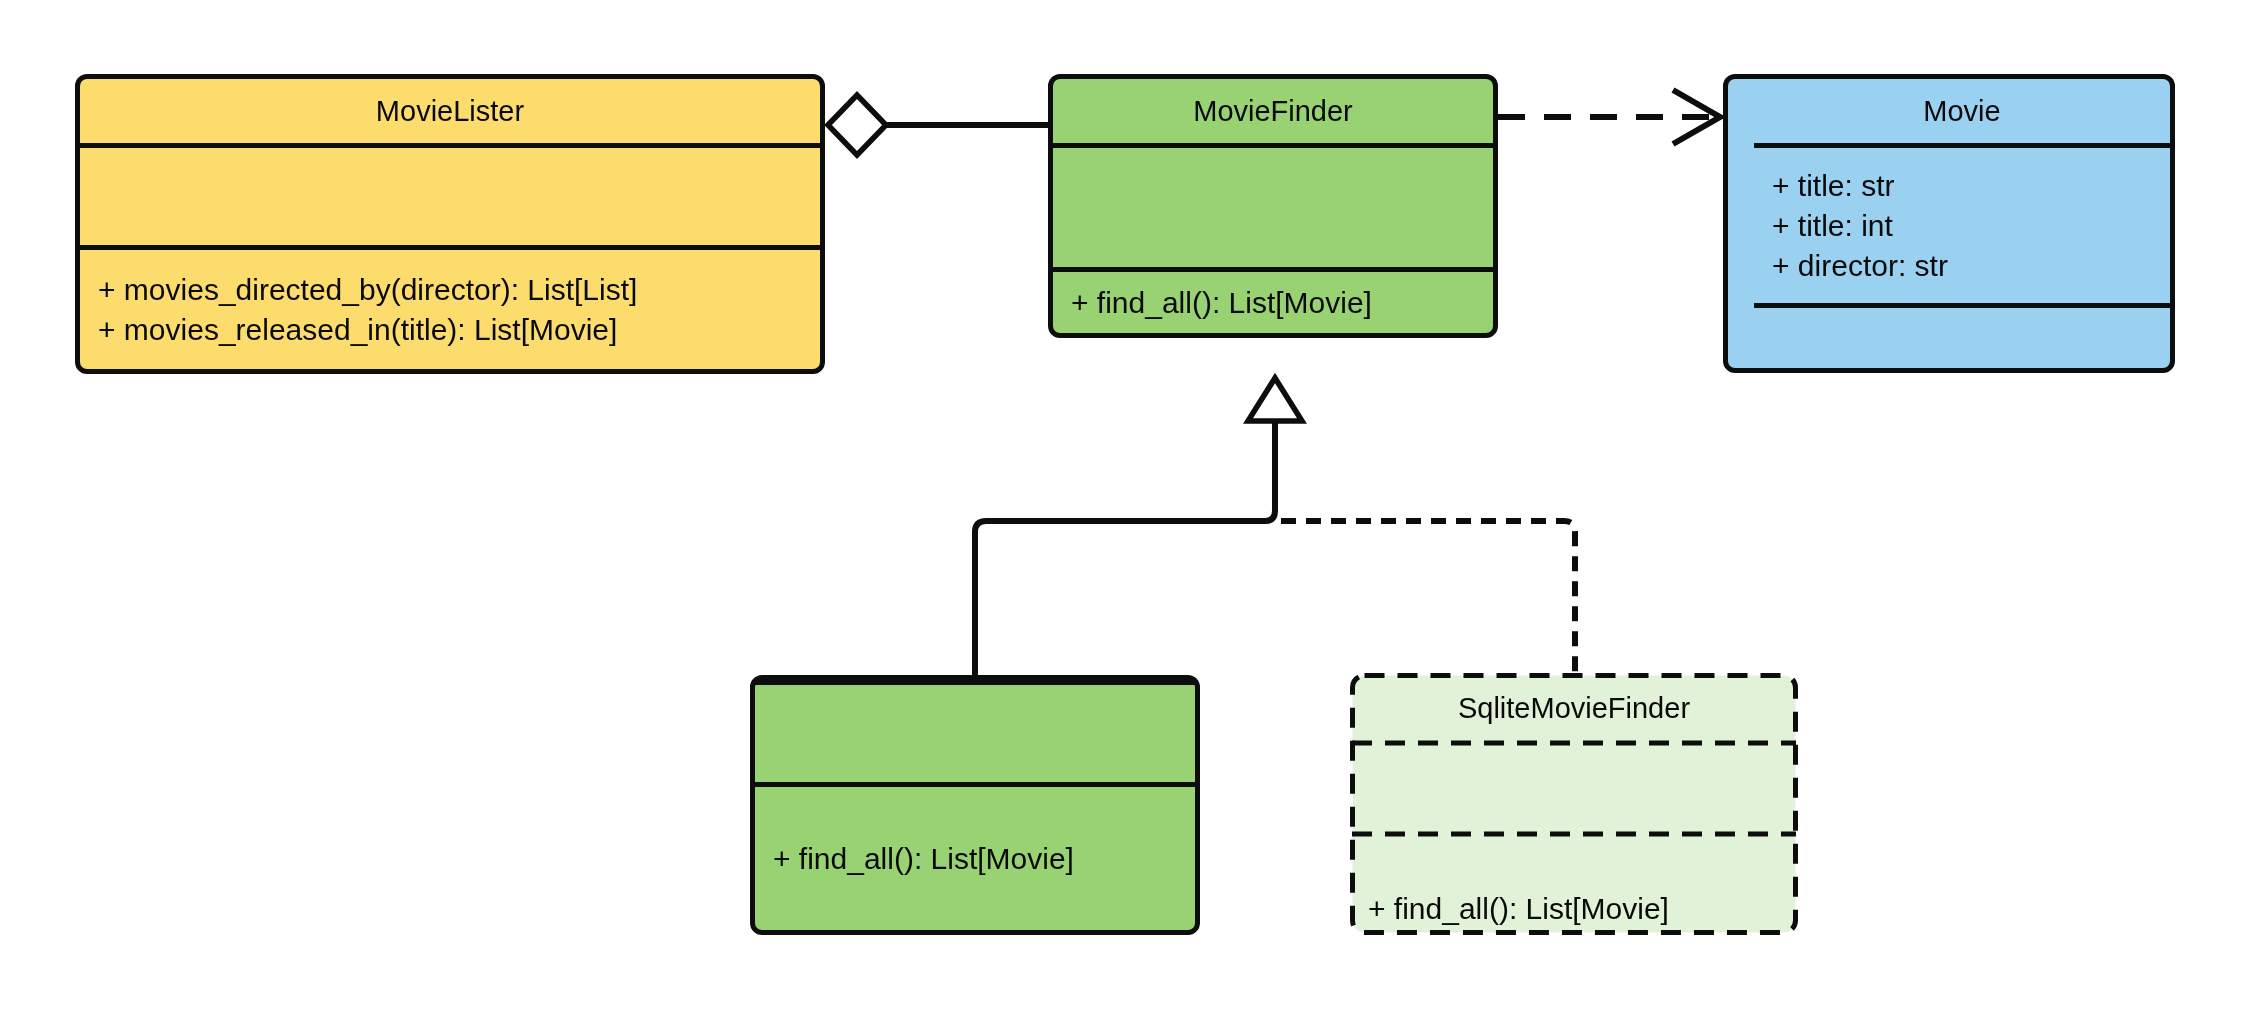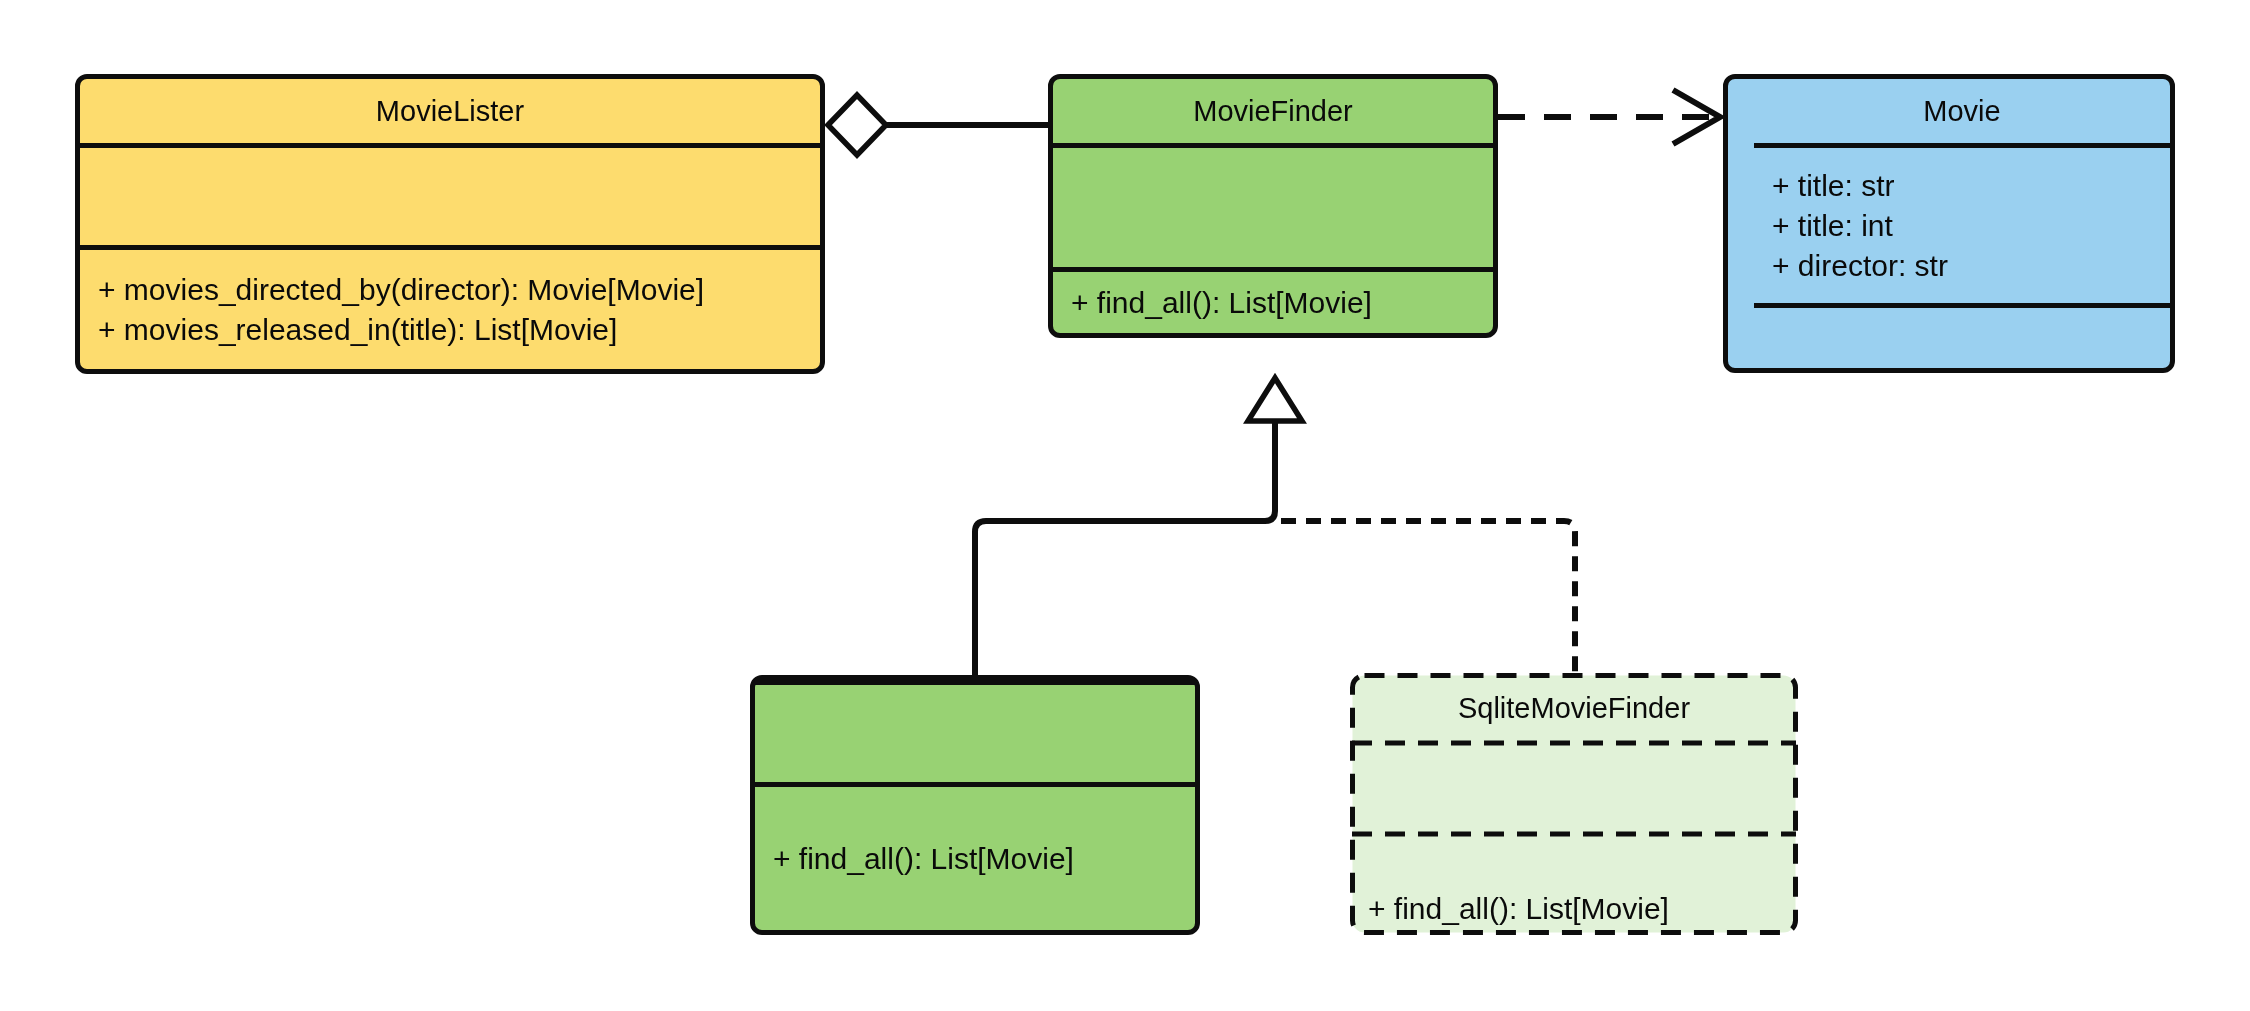--- a/index.html
+++ b/index.html
@@ -87,21 +87,21 @@
       <rect class="sqlite-outline" x="1352.5" y="675.5" width="443" height="257" rx="12"></rect>
       <line class="sqlite-sep" x1="1352" y1="743" x2="1796" y2="743"></line>
       <line class="sqlite-sep" x1="1352" y1="834" x2="1796" y2="834"></line>
     </g>
   </svg>
 
   <div class="uml-class fill-yellow" style="left:75px; top:74px; width:750px; height:300px;">
     <div class="cls-title" style="height:64px">MovieLister</div>
     <div class="cls-attrs" style="height:97px"></div>
     <div class="cls-methods">
-      <div class="mono-line">+ movies_directed_by(director): Movie[Movie]</div>
+      <div class="mono-line">+ movies_directed_by(director): List[List]</div>
       <div class="mono-line">+ movies_released_in(title): List[Movie]</div>
     </div>
   </div>
 
   <div class="uml-class fill-green" style="left:1048px; top:74px; width:450px; height:264px;">
     <div class="cls-title" style="height:64px">MovieFinder</div>
     <div class="cls-attrs" style="height:119px"></div>
     <div class="cls-methods">
       <div class="mono-line">+ find_all(): List[Movie]</div>
     </div>

